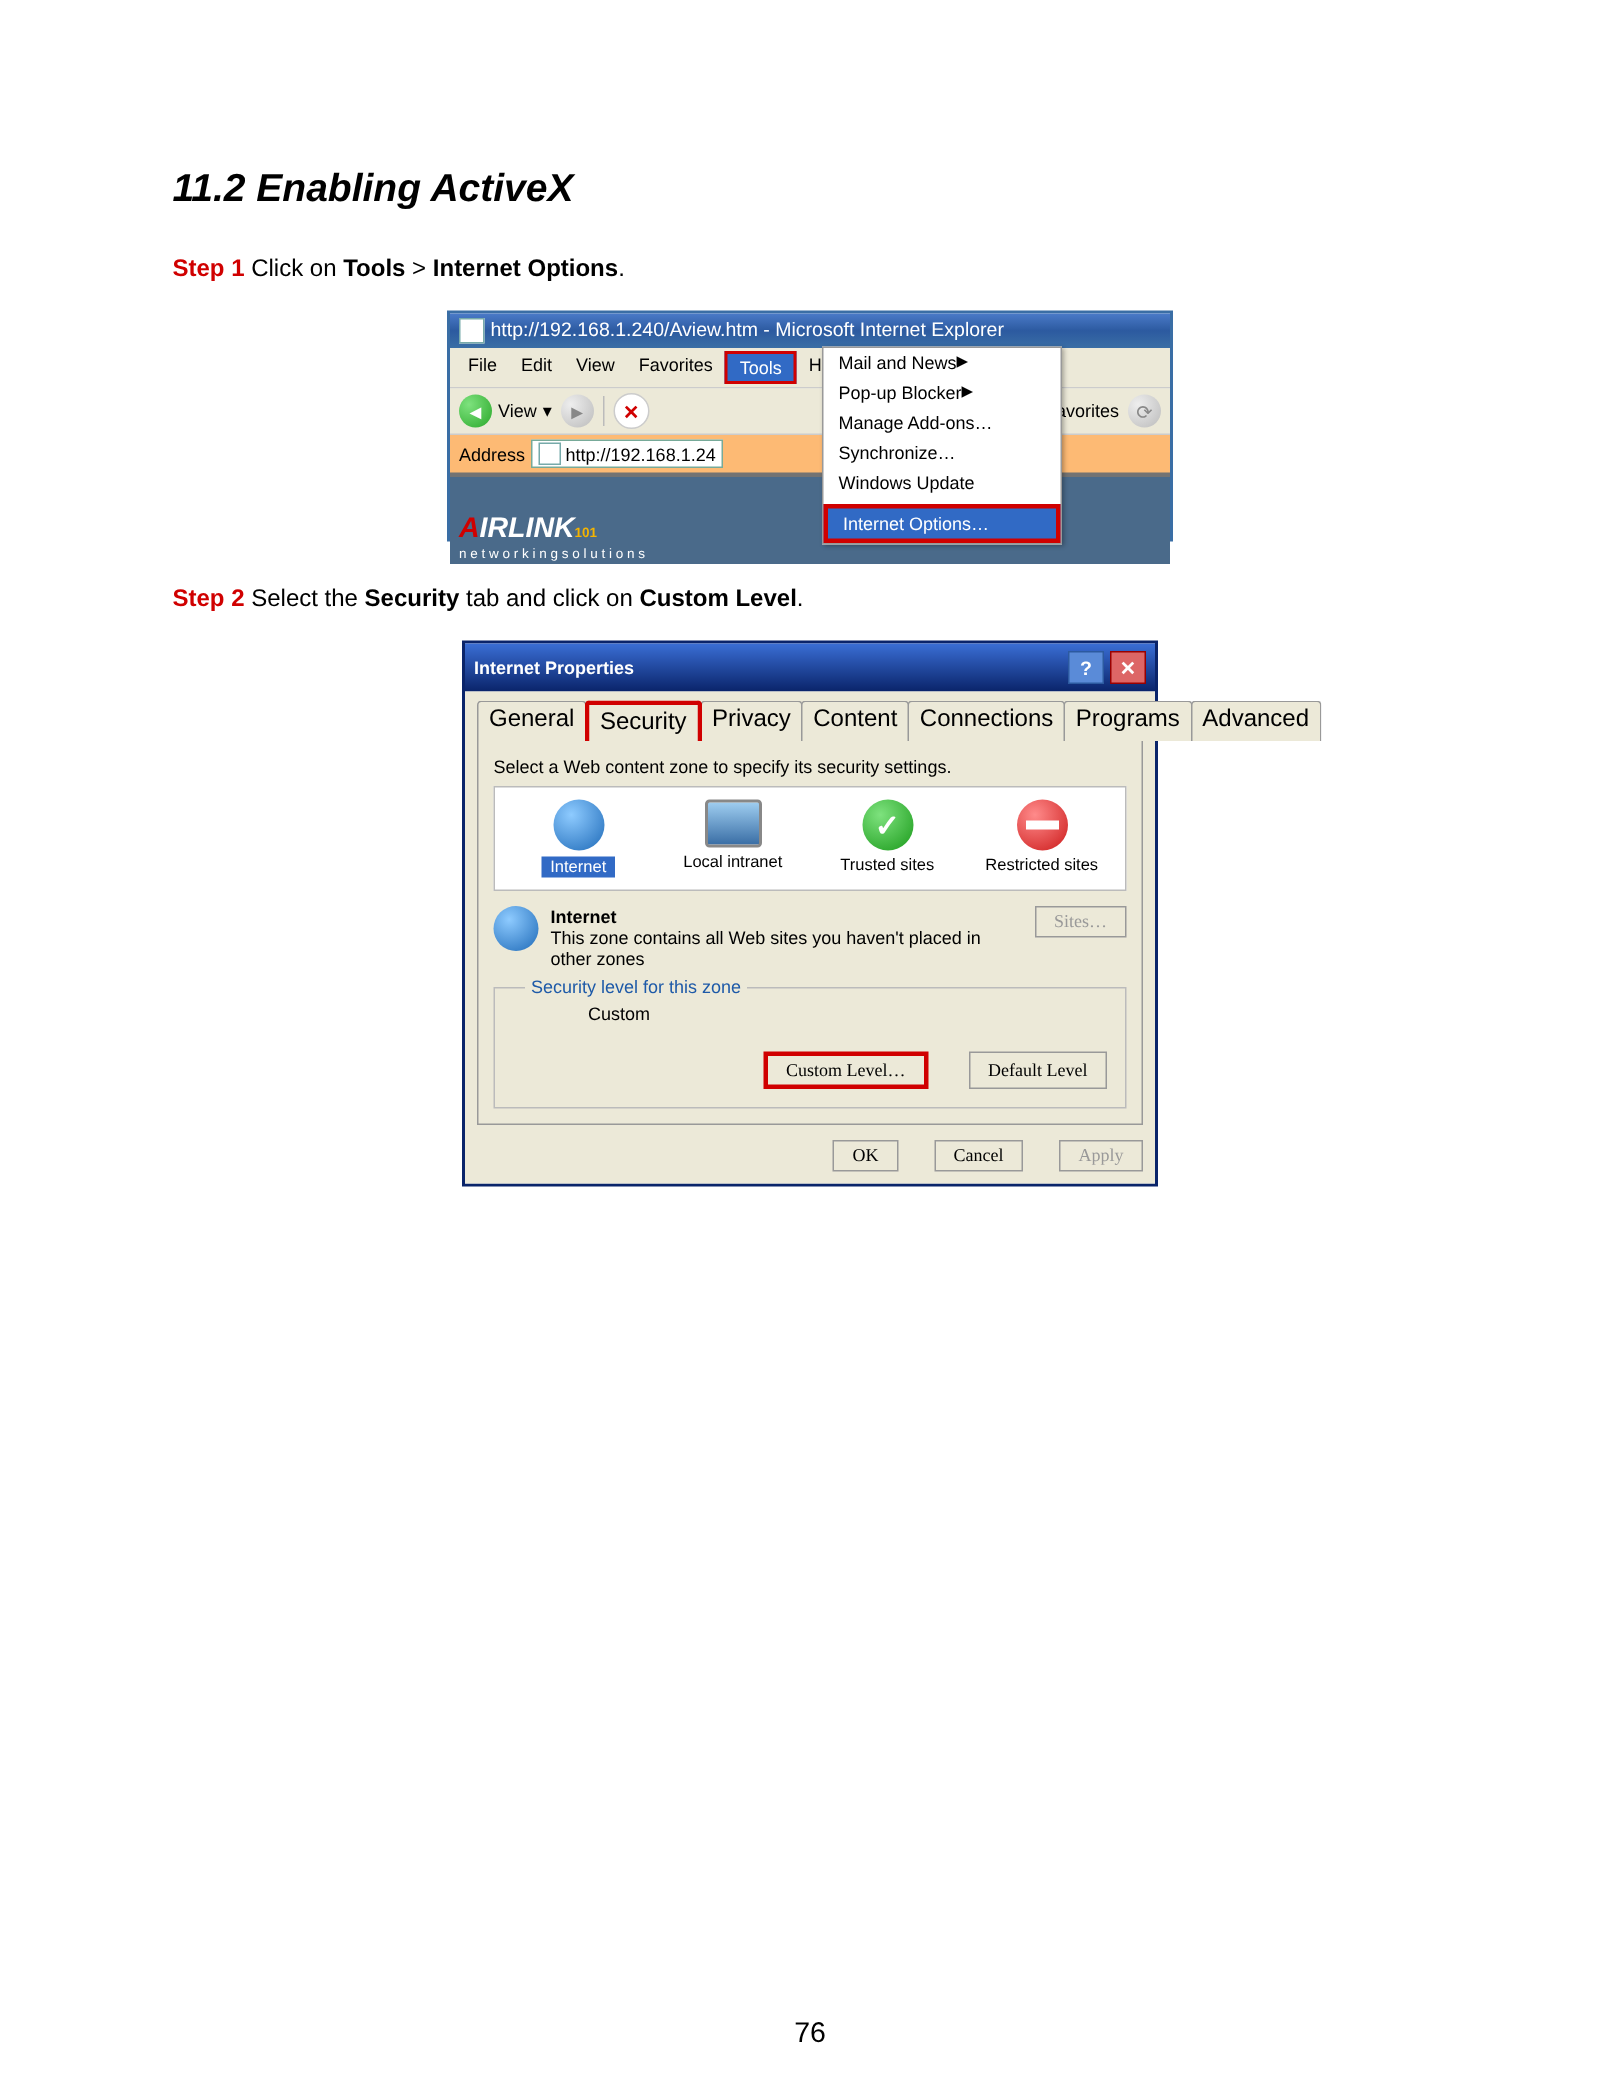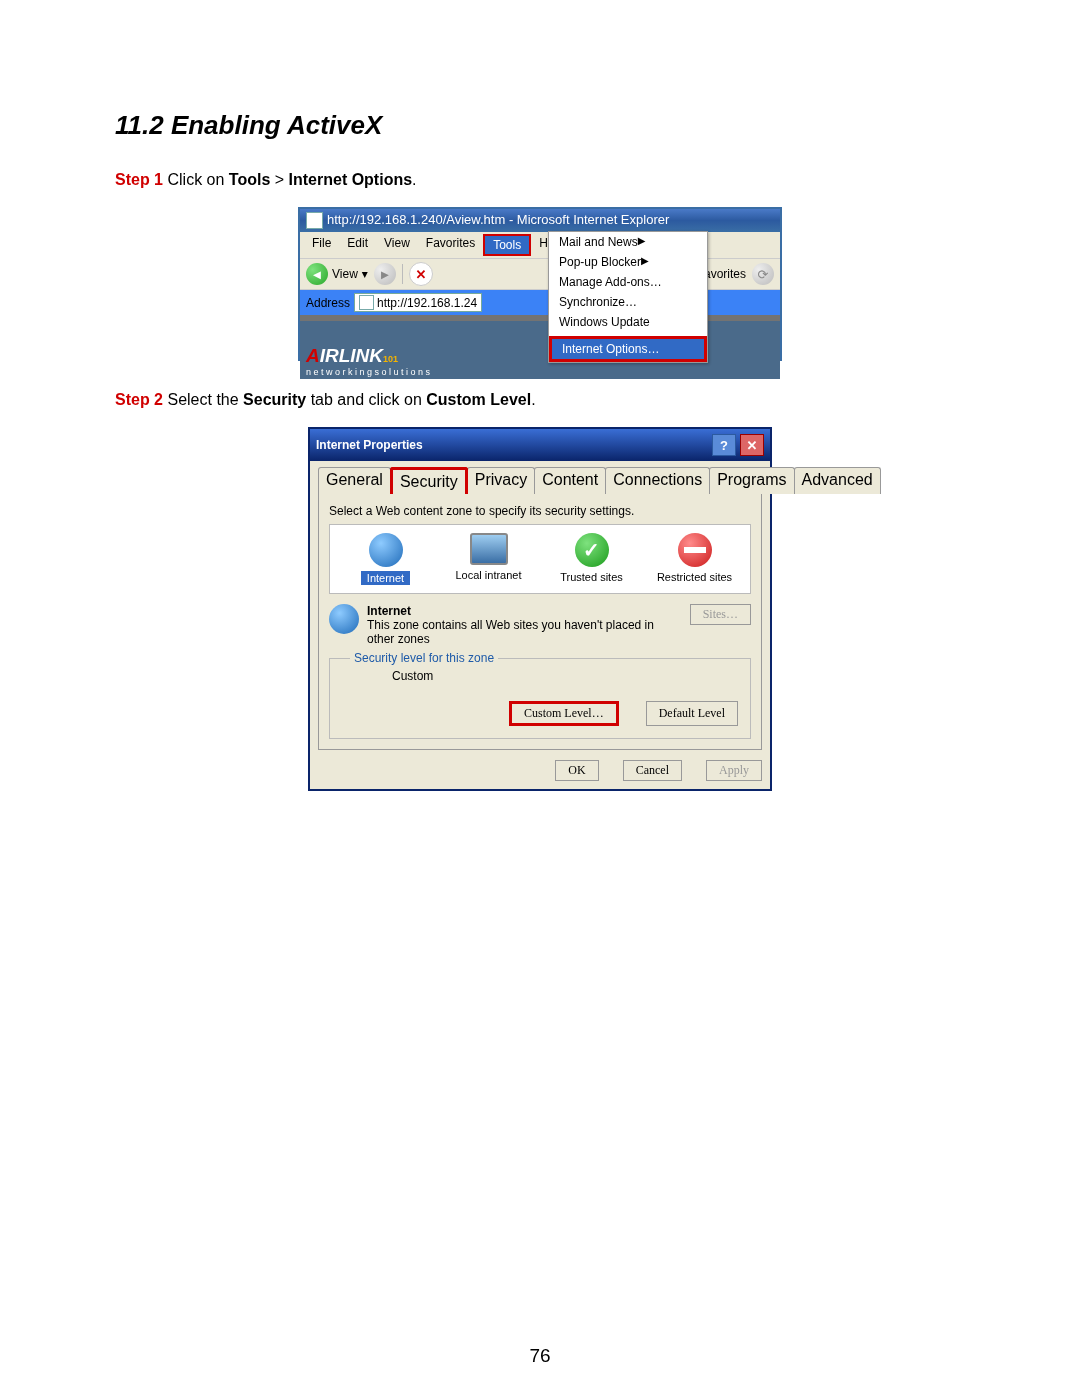--- a/index.html
+++ b/index.html
@@ -18,21 +18,21 @@
   .menubar span{padding:2px 8px}
   .menubar .sel{background:#316ac5;color:#fff;border:2px solid #d00000}
   .toolbar{display:flex;align-items:center;background:#ece9d8;padding:3px 6px;gap:6px;border-bottom:1px solid #ccc}
   .backbtn{display:flex;align-items:center;gap:4px}
   .round{width:22px;height:22px;border-radius:50%;background:radial-gradient(circle at 30% 30%,#7ee27e,#2aa82a);display:inline-flex;align-items:center;justify-content:center;color:#fff;font-size:13px}
   .round.grey{background:radial-gradient(circle at 30% 30%,#eee,#bbb);color:#888}
   .round.red{background:#fff;border:1px solid #ccc}
   .red .x{color:#d00000;font-weight:bold}
   .tb-sep{width:1px;height:20px;background:#bbb}
   .star{color:#f5b400;font-size:15px}
-  .addr{display:flex;align-items:center;background:#3b82f6;padding:3px 6px;gap:4px;border-bottom:6px solid #737373}
+  .addr{display:flex;align-items:center;background:#fdba74;padding:3px 6px;gap:4px;border-bottom:3px solid #737373}
   .addrbox{background:#fff;border:1px solid #7a9;padding:1px 4px;display:flex;align-items:center;gap:3px}
   .addrbox .aicon{width:13px;height:13px;background:#fff;border:1px solid #7aa;display:inline-block}
   .ie-menu{position:absolute;background:#fff;border:1px solid #999;box-shadow:1px 1px 3px rgba(0,0,0,.3);width:158px}
   .ie-menu-wrap{position:relative;height:100px}
   .ie-menu div{padding:3px 10px;display:flex;}
   .ie-menu .arrow{font-size:10px}
   .ie-menu div.opt{background:#316ac5;color:#fff;border:3px solid #d00000;margin-top:4px}
   .content-bar{background:#4a6a8a;height:58px;display:flex;align-items:flex-end}
   .logo{color:#fff;font-size:9px;padding:2px 6px}
   .logo .big{font-size:19px;font-weight:bold;font-style:italic}

